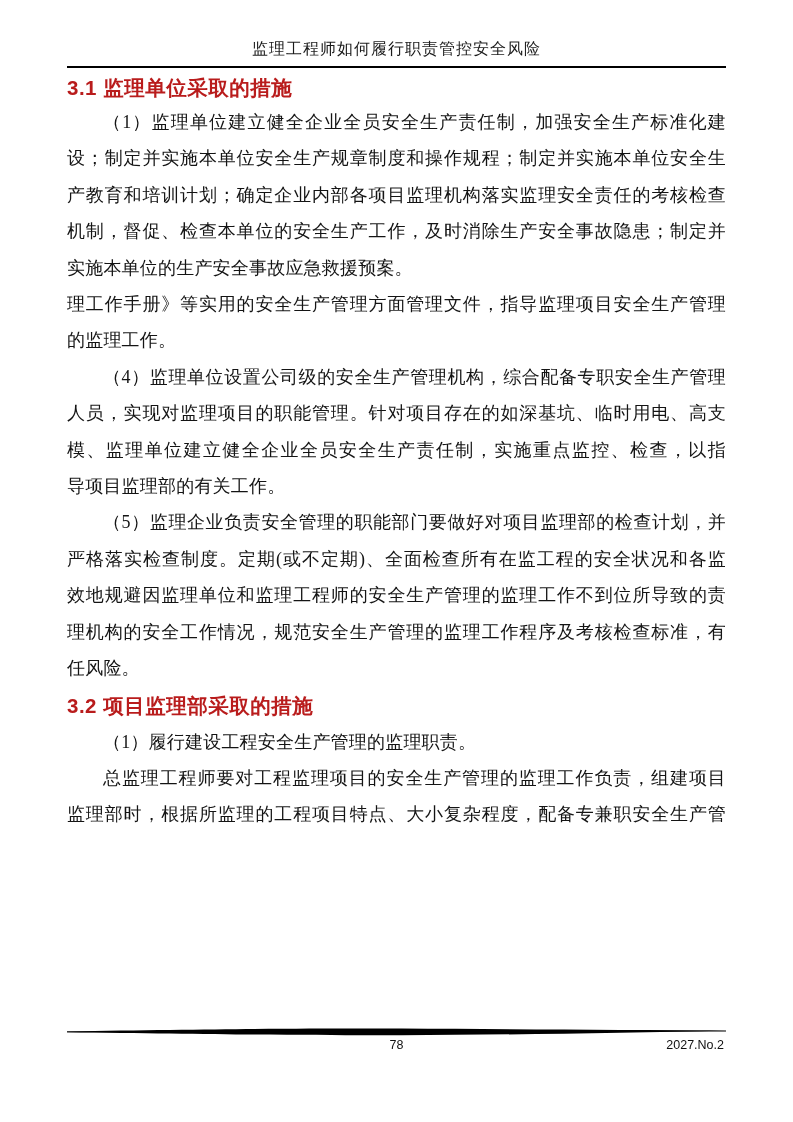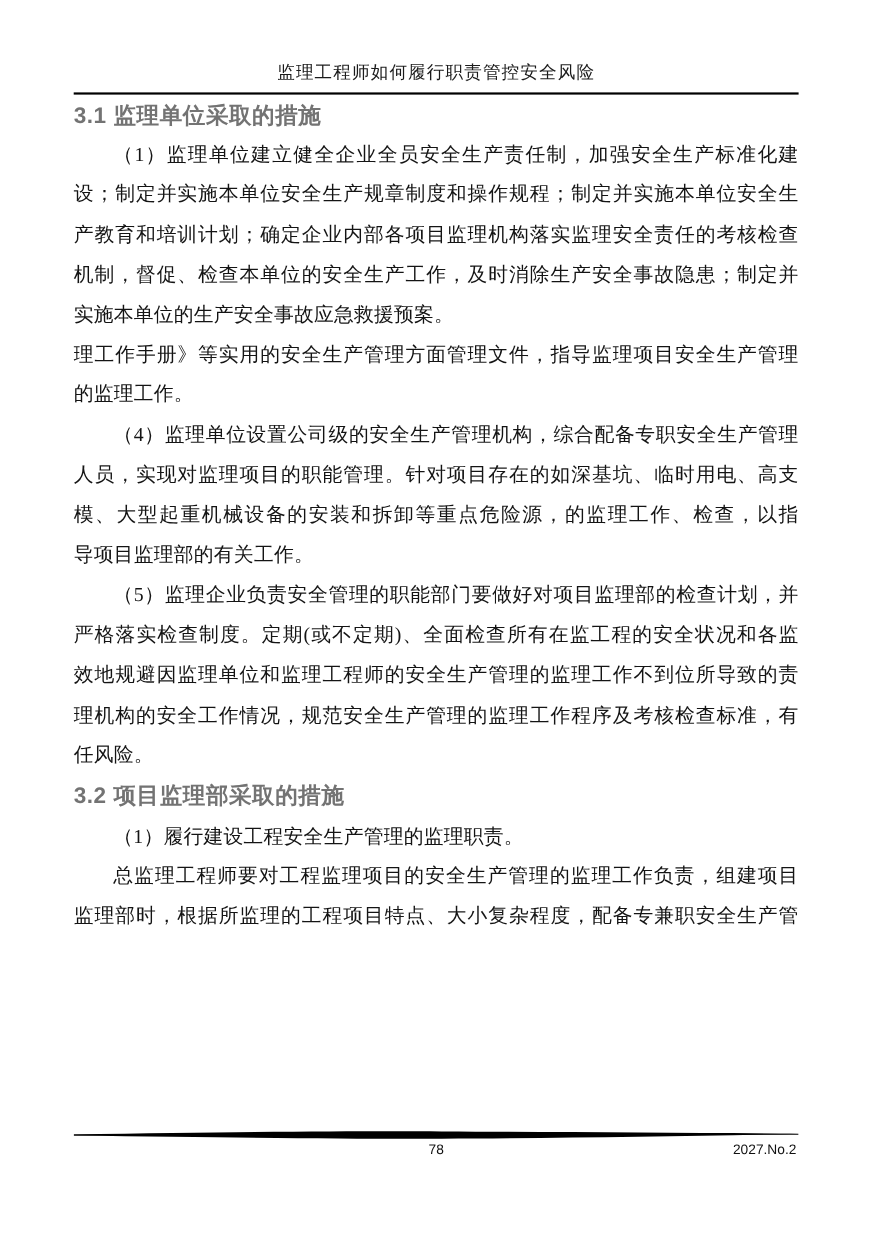--- a/index.html
+++ b/index.html
@@ -14,42 +14,42 @@
     margin: 0 auto;
     background: #ffffff;
     box-sizing: border-box;
     padding: 0 67px;
     overflow: hidden;
     color: #111111;
     font-family: "Liberation Serif", "DejaVu Serif", serif;
   }
   
   .running-header {
-    padding-top: 56px;
+    padding-top: 38px;
   }
   .running-title {
     text-align: center;
     font-size: 16px;
     line-height: 22px;
     letter-spacing: 1px;
     color: #1a1a1a;
   }
   .header-rule {
     height: 0;
     border-bottom: 2px solid #000000;
     margin-top: 6px;
   }
   
   .sec-heading {
     font-family: "Liberation Sans", "DejaVu Sans", sans-serif;
     font-weight: bold;
     font-size: 20.5px;
     line-height: 33px;
     margin-top: 3px;
-    color: #737373;
+    color: #b91c1c;
     letter-spacing: 0.5px;
   }
   .sec-heading.mid {
     line-height: 37px;
     margin-top: 0;
   }
   
   .tline {
     font-size: 18px;
     line-height: 36.4px;
@@ -110,21 +110,21 @@
 
 
     <div>
       <div class="tline">理工作手册》等实用的安全生产管理方面管理文件，指导监理项目安全生产管理</div>
       <div class="tline end">的监理工作。</div>
     </div>
 
     <div>
       <div class="tline first">（4）监理单位设置公司级的安全生产管理机构，综合配备专职安全生产管理</div>
       <div class="tline">人员，实现对监理项目的职能管理。针对项目存在的如深基坑、临时用电、高支</div>
-      <div class="tline">模、大型起重机械设备的安装和拆卸等重点危险源，的监理工作、检查，以指</div>
+      <div class="tline">模、监理单位建立健全企业全员安全生产责任制，实施重点监控、检查，以指</div>
       <div class="tline end">导项目监理部的有关工作。</div>
     </div>
 
     <div>
       <div class="tline first">（5）监理企业负责安全管理的职能部门要做好对项目监理部的检查计划，并</div>
       <div class="tline">严格落实检查制度。定期(或不定期)、全面检查所有在监工程的安全状况和各监</div>
       <div class="tline">效地规避因监理单位和监理工程师的安全生产管理的监理工作不到位所导致的责</div>
       <div class="tline">理机构的安全工作情况，规范安全生产管理的监理工作程序及考核检查标准，有</div>
       <div class="tline end">任风险。</div>
     </div>

